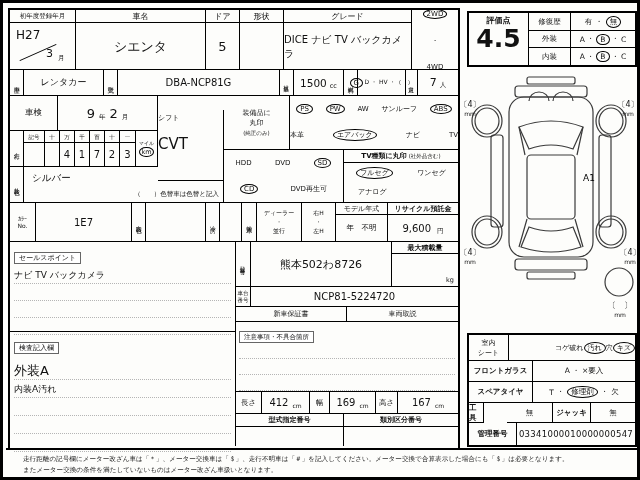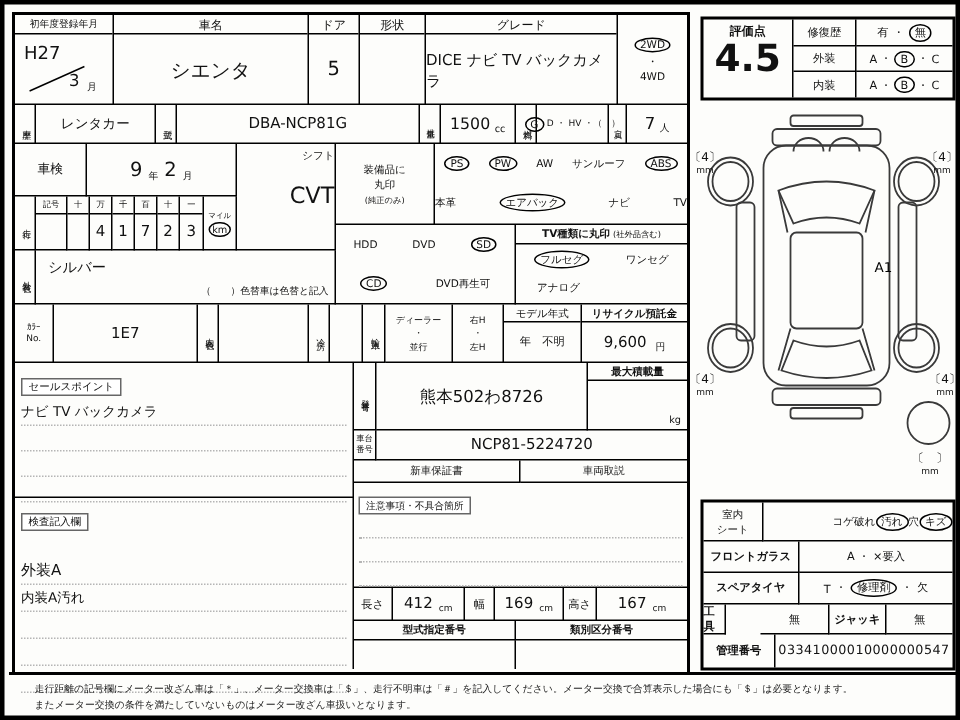--- a/index.html
+++ b/index.html
@@ -46,21 +46,21 @@
       <div class="ct" style="height:47px;font-size:13px">5</div>
     </div>
     <div class="c" style="left:230px;top:0;width:44px;height:60px">
       <div class="hd">形状</div>
       <div class="ct" style="height:47px;font-size:10px"></div>
     </div>
     <div class="c" style="left:274px;top:0;width:128px;height:60px">
       <div class="hd">グレード</div>
       <div class="ct" style="height:47px;font-size:10px">DICE ナビ TV バックカメラ</div>
     </div>
-    <div class="c nr col" style="left:402px;top:0;width:46px;height:60px;align-items:center;justify-content:center;gap:1px">
+    <div class="c nr col" style="left:402px;top:0;width:46px;height:60px;align-items:center;justify-content:center;gap:17px">
       <span class="circ" style="font-size:7px">2WD</span>
       <span style="font-size:7px">・</span>
       <span style="font-size:7px">4WD</span>
     </div>
 
     <div class="c ct" style="left:0;top:60px;width:14px;height:26px">
         <span class="v" style="font-size:6px">車歴</span>
       </div>
     <div class="c ct" style="left:14px;top:60px;width:80px;height:26px;font-size:9px">レンタカー</div>
     <div class="c ct" style="left:94px;top:60px;width:14px;height:26px">
@@ -126,21 +126,21 @@
     </div>
     <div class="c" style="left:110px;top:121px;width:16px;height:36px">
       <div class="hd7" style="font-size:5.5px">一</div>
       <div class="ct" style="height:23px;font-size:10px">3</div>
     </div>
     <div class="c col" style="left:126px;top:121px;width:22px;height:36px;align-items:center;justify-content:center;gap:1px">
       <span style="font-size:5px">マイル</span>
       <span class="circ" style="font-size:6.5px;min-width:11px;padding:0 1px">km</span>
     </div>
 
-    <div class="c col" style="left:148px;top:86px;width:66px;height:71px;align-items:flex-end">
+    <div class="c col" style="left:148px;top:100px;width:66px;height:71px;align-items:flex-start">
       <span style="font-size:7px;margin-top:3px">シフト</span>
       <span style="font-size:15px;margin-top:12px">CVT</span>
     </div>
 
     <div class="c col" style="left:214px;top:86px;width:66px;height:54px;align-items:center;justify-content:center">
       <span style="font-size:7px">装備品に</span>
       <span style="font-size:7px">丸印</span>
       <span style="font-size:5.5px;margin-top:2px">(純正のみ)</span>
     </div>
     <div class="c nr col" style="left:280px;top:86px;width:168px;height:54px;justify-content:space-around">
@@ -234,21 +234,21 @@
     <div class="c" style="left:0;top:232px;width:226px;height:90px;padding:3px 4px">
       <span class="tag">セールスポイント</span>
       <div class="dotl" style="font-size:9px;height:18px;line-height:18px;margin-top:2px">ナビ TV バックカメラ</div>
       <div class="dotl" style="height:17px"></div>
       <div class="dotl" style="height:17px"></div>
       <div class="dotl" style="height:17px"></div>
     </div>
 
     <div class="c nb" style="left:0;top:322px;width:226px;height:114px;padding:3px 4px">
       <span class="tag">検査記入欄</span>
-      <div class="dotl" style="font-size:10px;height:18px;line-height:18px;margin-top:18px">外装A</div>
+      <div class="dotl" style="font-size:13px;height:18px;line-height:18px;margin-top:8px">外装A</div>
       <div class="dotl" style="font-size:9px;height:18px;line-height:18px">内装A汚れ</div>
       <div class="dotl" style="height:18px"></div>
       <div class="dotl" style="height:18px"></div>
       <div class="dotl" style="height:18px"></div>
     </div>
 
     <div class="c ct" style="left:226px;top:232px;width:15px;height:45px">
         <span class="v" style="font-size:5.5px">登録番号</span>
       </div>
     <div class="c ct" style="left:241px;top:232px;width:141px;height:45px;font-size:11px">熊本502わ8726</div>

